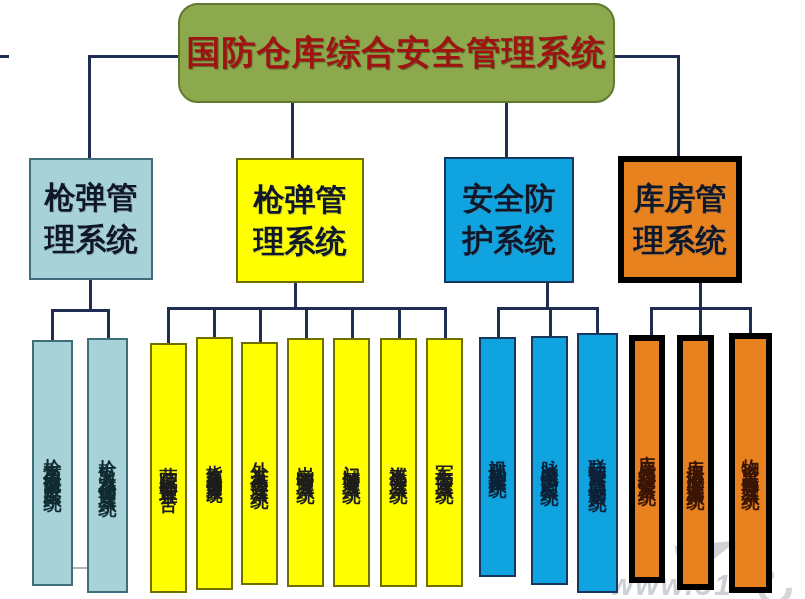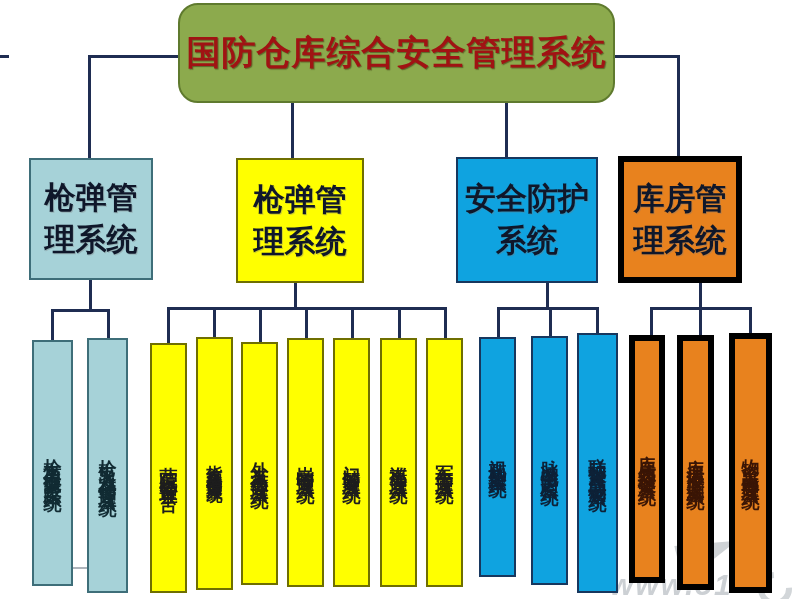--- a/index.html
+++ b/index.html
@@ -88,21 +88,21 @@
   <div class="vl" style="left:650px;top:307px;height:32px;"></div>
   <div class="vl" style="left:699px;top:307px;height:32px;"></div>
   <div class="vl" style="left:749px;top:307px;height:30px;"></div>
 
   <div class="root">
     <span>国防仓库综合安全管理系统</span>
   </div>
 
   <div class="l2 c-lblue" style="left:29px;top:158px;width:124px;height:122px;">枪弹管理系统</div>
   <div class="l2 c-yellow" style="left:236px;top:158px;width:128px;height:125px;">枪弹管理系统</div>
-  <div class="l2 c-blue" style="left:456px;top:157px;width:142px;height:126px;">安全防护系统</div>
+  <div class="l2 c-blue" style="left:444px;top:157px;width:130px;height:126px;">安全防护系统</div>
   <div class="l2 c-orange" style="left:618px;top:156px;width:124px;height:127px;">库房管理系统</div>
 
   <div class="vbox c-lblue" style="left:32px;top:340px;width:41px;height:246px;">
     <span>枪支离位报警跟踪系统</span>
     </div>
   <div class="vbox c-lblue" style="left:87px;top:338px;width:41px;height:255px;">
     <span>枪支出入及存储管理系统</span>
     </div>
 
   <div class="vbox c-yellow" style="left:150px;top:343px;width:37px;height:250px;">

